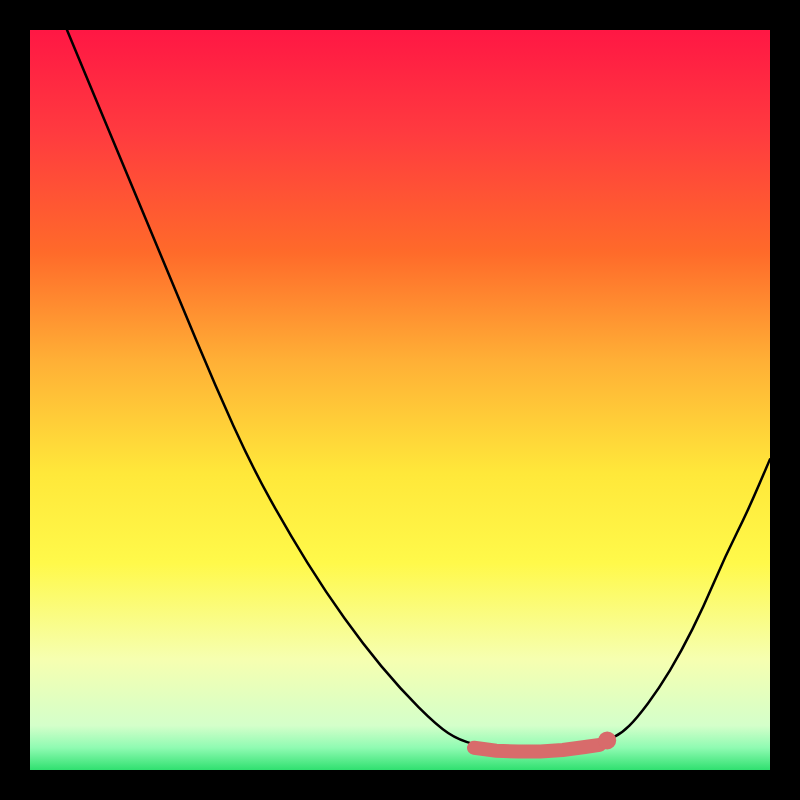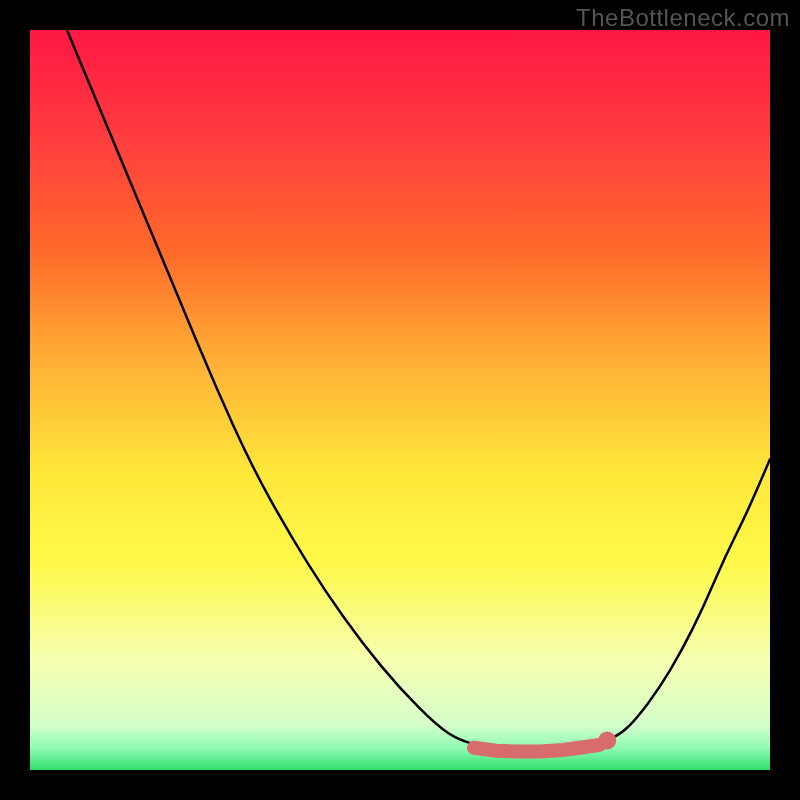--- a/index.html
+++ b/index.html
@@ -37,21 +37,20 @@
     overflow: hidden;
   }
   svg {
     display: block;
   }
 </style>
 </head>
 <body>
 
 <div class="frame">
-  <div class="watermark">TheBottleneck.com</div>
 
   <div class="plot-area">
     <svg id="chart-svg" width="740" height="740" viewBox="0 0 740 740">
       <defs>
         <linearGradient id="bg-grad" x1="0" y1="0" x2="0" y2="1">
             <stop offset="0.0%" stop-color="#ff1744"></stop>
             <stop offset="14.0%" stop-color="#ff3b3f"></stop>
             <stop offset="30.0%" stop-color="#ff6a2a"></stop>
             <stop offset="45.0%" stop-color="#ffb136"></stop>
             <stop offset="60.0%" stop-color="#ffe83a"></stop>

